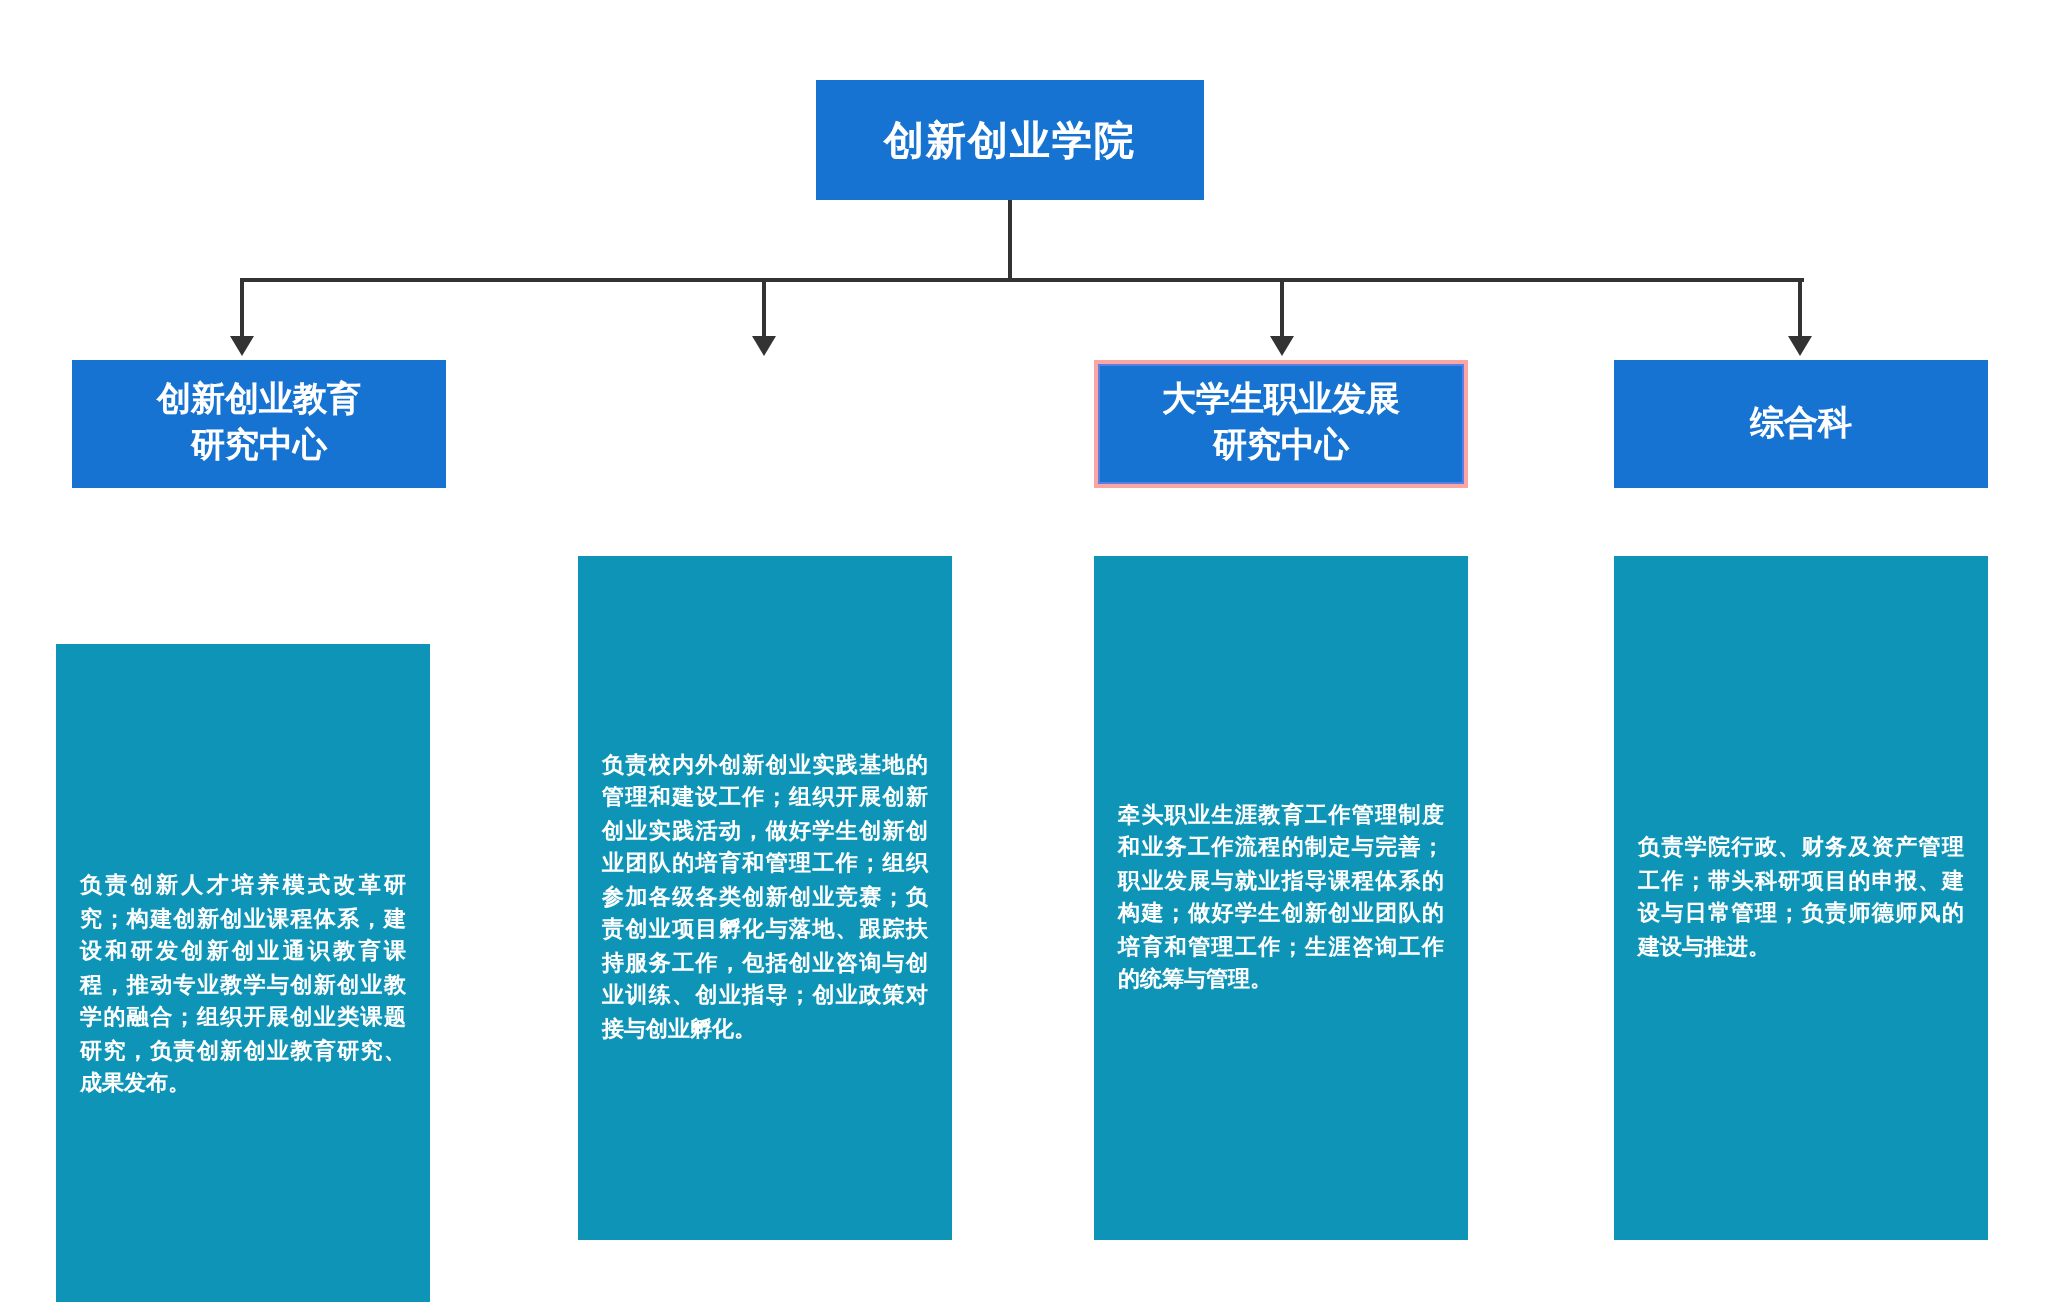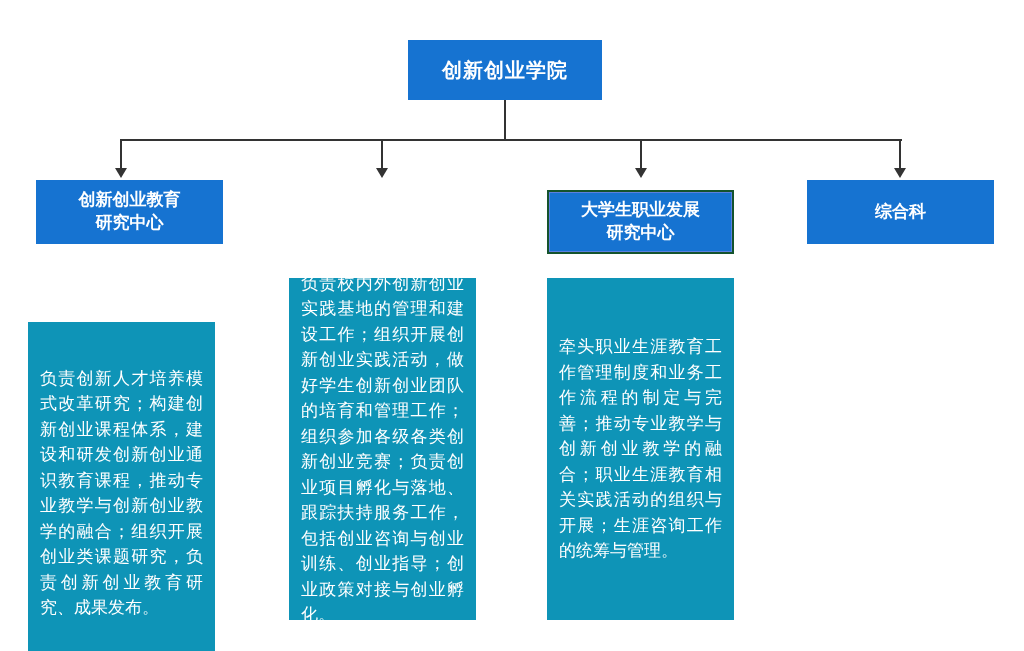--- a/index.html
+++ b/index.html
@@ -66,23 +66,22 @@
     align-items: center;
     justify-content: center;
     text-align: center;
     font-size: 17px;
     font-weight: bold;
     line-height: 1.35;
     white-space: pre-line;
     box-sizing: border-box;
   }
   .dept-header.selected {
-    border: 2px solid #14532d;
+    border: 2px solid #fca5a5;
     box-shadow: 0 0 0 1px #5b7fe0 inset;
-    margin-top: 10px;
   }
 
   .dept-body {
     position: absolute;
     top: 278px;
     width: 187px;
     height: 342px;
     background: #0e94b7;
     color: #ffffff;
     box-sizing: border-box;
@@ -90,22 +89,22 @@
     display: flex;
     align-items: center;
   }
   .body-1 { left: 28px; margin-top: 44px; }
   .body-2 { left: 289px; }
   .body-3 { left: 547px; }
   .body-4 { left: 807px; }
 
   .dept-body p {
     margin: 0;
-    font-size: 17px;
-    font-weight: normal;
+    font-size: 11px;
+    font-weight: bold;
     line-height: 1.5;
     text-align: justify;
   }
 </style>
 </head>
 <body>
 
 <div class="canvas">
 
   <div class="root-node">
@@ -144,17 +143,20 @@
 
   <div class="dept-body body-1">
     <p>负责创新人才培养模式改革研究；构建创新创业课程体系，建设和研发创新创业通识教育课程，推动专业教学与创新创业教学的融合；组织开展创业类课题研究，负责创新创业教育研究、成果发布。</p>
   </div>
 
   <div class="dept-body body-2">
     <p>负责校内外创新创业实践基地的管理和建设工作；组织开展创新创业实践活动，做好学生创新创业团队的培育和管理工作；组织参加各级各类创新创业竞赛；负责创业项目孵化与落地、跟踪扶持服务工作，包括创业咨询与创业训练、创业指导；创业政策对接与创业孵化。</p>
   </div>
 
   <div class="dept-body body-3">
-    <p>牵头职业生涯教育工作管理制度和业务工作流程的制定与完善；推动专业教学与创新创业教学的融合；职业生涯教育相关实践活动的组织与开展；生涯咨询工作的统筹与管理。</p>
+    <p>牵头职业生涯教育工作管理制度和业务工作流程的制定与完善；职业发展与就业指导课程体系的构建；做好学生创新创业团队的培育和管理工作；生涯咨询工作的统筹与管理。</p>
   </div>
 
+  <div class="dept-body body-4">
+    <p>负责学院行政、财务及资产管理工作；带头科研项目的申报、建设与日常管理；负责师德师风的建设与推进。</p>
+  </div>
 
 </div>
 
 </body></html>

